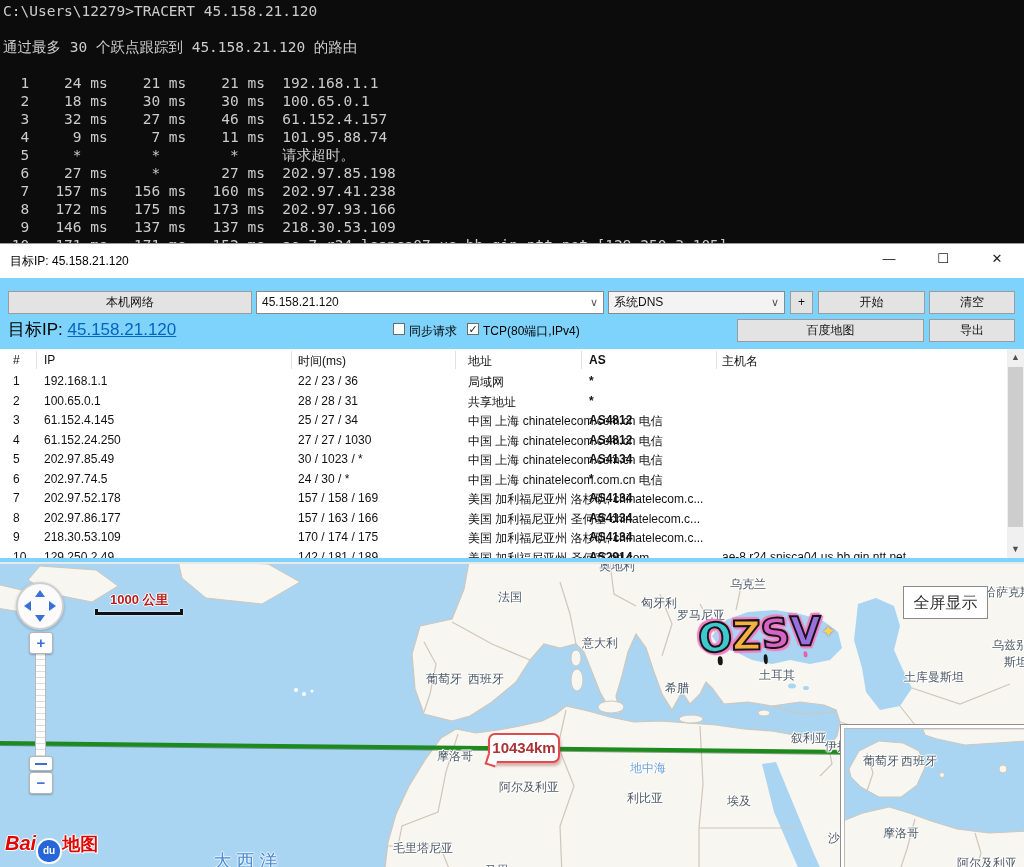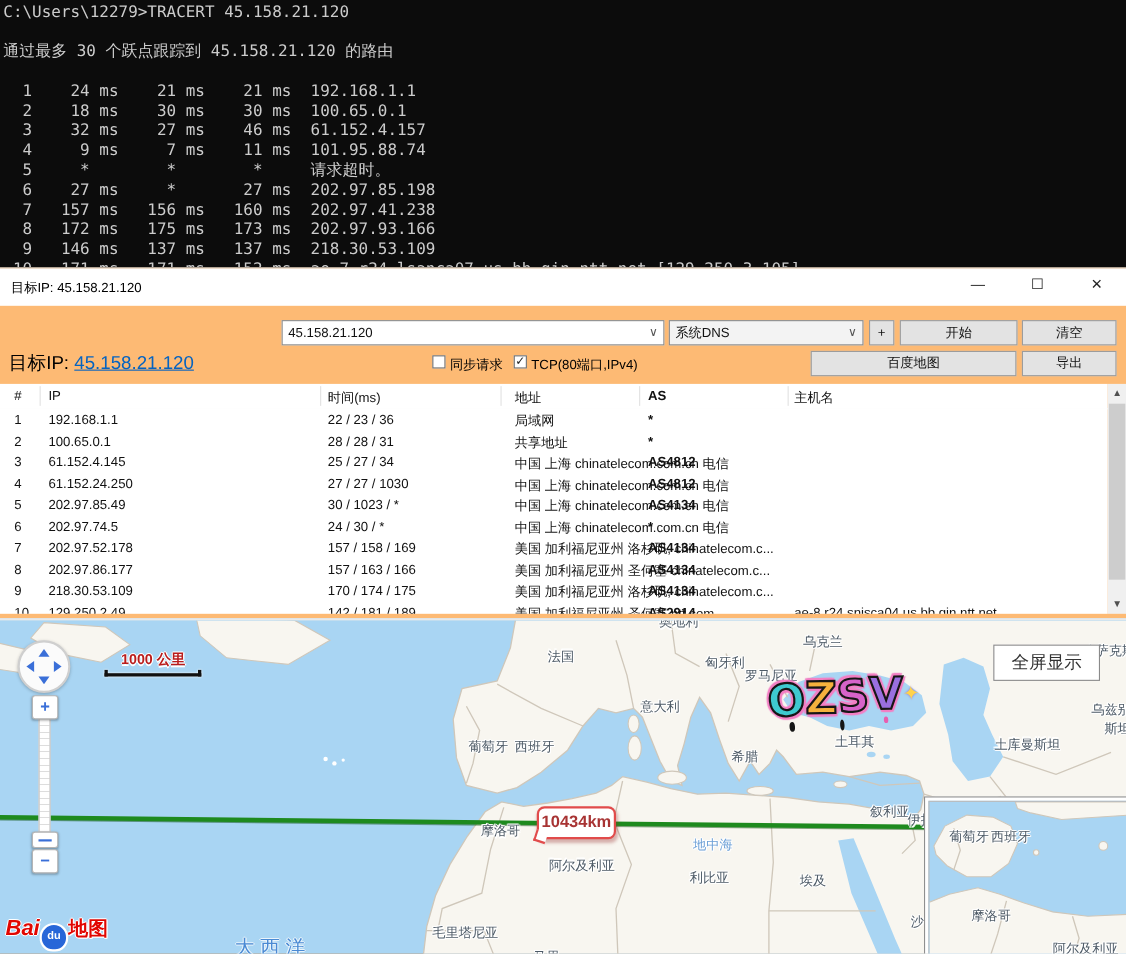--- a/index.html
+++ b/index.html
@@ -3,21 +3,21 @@
 <meta charset="utf-8">
 <style>
   html,body{margin:0;padding:0;background:#222;}
   #page{position:relative;width:1024px;height:867px;overflow:hidden;background:#f0f0f0;
         font-family:"Liberation Sans","DejaVu Sans",sans-serif;}
   
   #terminal{position:absolute;left:0;top:0;width:1024px;height:243px;background:#0c0c0c;overflow:hidden;}
   #terminal pre{margin:0;padding:2px 0 0 3px;font-family:"DejaVu Sans Mono","Liberation Mono",monospace;
                 font-size:14.5px;line-height:18px;color:#cccccc;}
   
-  #appwin{position:absolute;left:0;top:243px;width:1024px;height:624px;background:#fdba74;border-top:1px solid #9a9a9a;box-sizing:border-box;}
+  #appwin{position:absolute;left:0;top:243px;width:1024px;height:624px;background:#7dd3fc;border-top:1px solid #9a9a9a;box-sizing:border-box;}
   #titlebar{position:absolute;left:0;top:0;width:100%;height:34px;background:#ffffff;}
   #title-text{position:absolute;left:10px;top:9px;font-size:12px;color:#000;}
   .cap-btn{position:absolute;top:0;width:46px;height:30px;text-align:center;line-height:30px;font-size:13px;color:#222;}
   #btn-min{left:866px;} #btn-max{left:920px;} #btn-close{left:974px;}
   
   .t-btn{position:absolute;height:23px;background:#e3e3e3;border:1px solid #9c9c9c;box-sizing:border-box;
          text-align:center;font-size:12px;color:#111;line-height:21px;}
   .combo{position:absolute;height:23px;background:#fff;border:1px solid #8a8a8a;box-sizing:border-box;
          font-size:12px;color:#111;line-height:21px;padding-left:5px;}
   .combo .arrow{position:absolute;right:5px;top:0;color:#555;font-size:11px;}
@@ -70,21 +70,21 @@
   #zoom-thumb{position:absolute;left:29px;top:192px;width:24px;height:15px;background:#fff;border:1px solid #b5b5b5;border-radius:3px;
               box-sizing:border-box;z-index:9;box-shadow:0 1px 2px rgba(0,0,0,.25);}
   #zoom-thumb:after{content:"";position:absolute;left:5px;top:6px;width:12px;height:2px;background:#3a6fd8;}
   
   #scale-text{position:absolute;left:110px;top:27px;font-size:13px;font-weight:bold;color:#b91c1c;z-index:9;
               text-shadow:-1px 0 #fff,1px 0 #fff,0 -1px #fff,0 1px #fff;}
   #scale-bar{position:absolute;left:95px;top:45px;width:88px;height:6px;z-index:9;
              border-left:3px solid #111;border-right:3px solid #111;border-bottom:3px solid #111;box-sizing:border-box;
              filter:drop-shadow(0 0 1px #fff);}
   
-  #fullscreen-btn{position:absolute;left:903px;top:22px;width:97px;height:33px;background:#fff;border:1px solid #8a8a8a;
+  #fullscreen-btn{position:absolute;left:903px;top:22px;width:85px;height:33px;background:#fff;border:1px solid #8a8a8a;
                   box-sizing:border-box;z-index:12;text-align:center;line-height:31px;font-size:16px;color:#333;}
   
   #sticker{position:absolute;left:698px;top:50px;z-index:7;transform:rotate(-4deg);white-space:nowrap;}
   #sticker .lt{font-family:"DejaVu Sans",sans-serif;font-weight:900;font-size:40px;line-height:40px;display:inline-block;
                -webkit-text-stroke:2px #161616;
                text-shadow:-3px 0 1px #f37fc4,3px 0 1px #f37fc4,0 -3px 1px #f37fc4,0 3px 1px #f37fc4,2px 3px 1px #f37fc4,-2px -3px 1px #f37fc4;}
   #sticker .sparkle{color:#ffd34d;font-size:18px;vertical-align:super;text-shadow:0 0 2px #8a5fd0;}
   #sticker .drip{position:absolute;background:#161616;border-radius:50%;}
   
   #inset{position:absolute;left:840px;top:160px;width:190px;height:152px;background:#fff;border:1px solid #8f8f8f;
@@ -121,20 +121,21 @@
   </div>
 
   <div id="appwin">
     <div id="titlebar">
       <span id="title-text">目标IP: 45.158.21.120</span>
       <span class="cap-btn" id="btn-min">—</span>
       <span class="cap-btn" id="btn-max">☐</span>
       <span class="cap-btn" id="btn-close">✕</span>
     </div>
 
+    <div class="t-btn" style="left:8px;top:47px;width:244px;">本机网络</div>
     <div class="combo" style="left:256px;top:47px;width:348px;">
       <span>45.158.21.120</span>
       <span class="arrow">∨</span>
     </div>
     <div class="combo" style="left:608px;top:47px;width:177px;background:#f3f3f3;">
       <span>系统DNS</span>
       <span class="arrow">∨</span>
     </div>
     <div class="t-btn" style="left:790px;top:47px;width:23px;">+</div>
     <div class="t-btn" style="left:818px;top:47px;width:107px;">开始</div>

